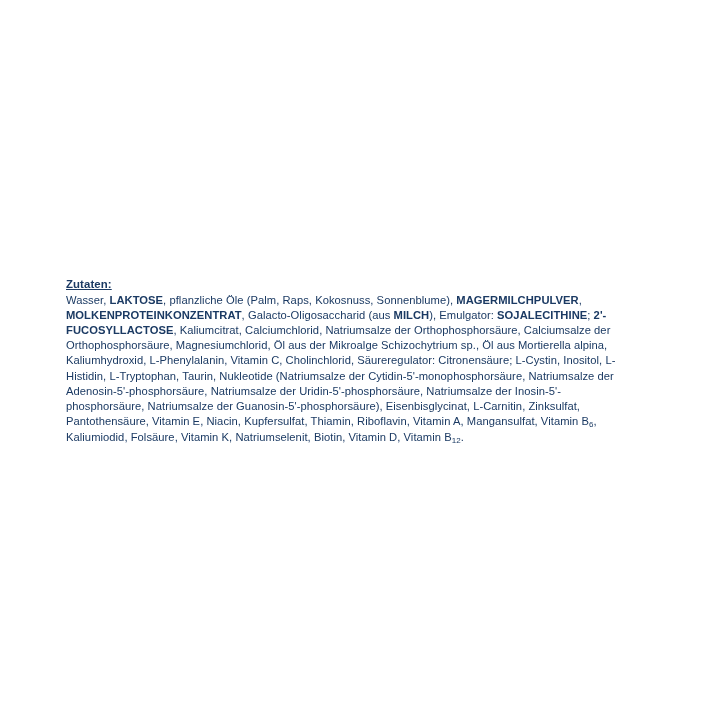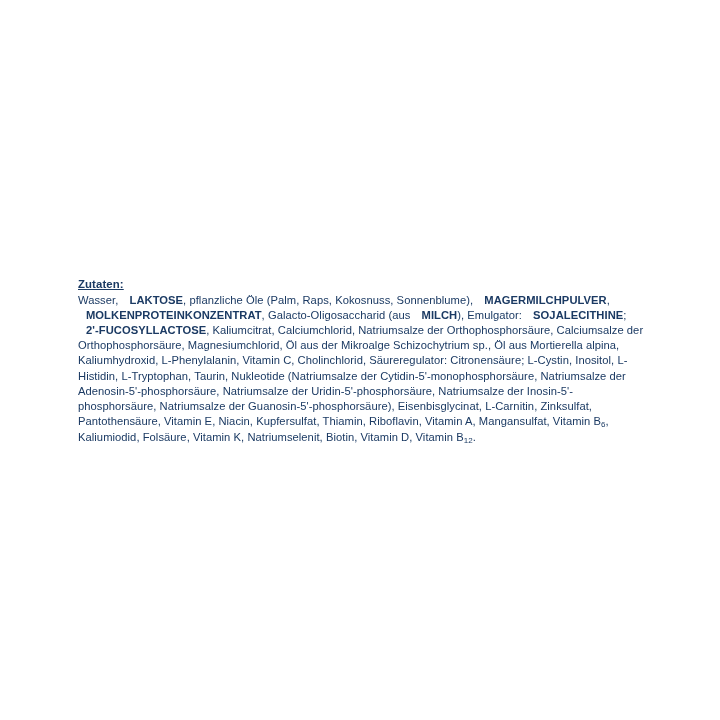--- a/index.html
+++ b/index.html
@@ -14,21 +14,21 @@
     overflow: hidden;
   }
   #page {
     position: relative;
     width: 720px;
     height: 720px;
     background: #ffffff;
   }
   #ingredients-block {
     position: absolute;
-    left: 78px;
+    left: 66px;
     top: 277px;
     width: 570px;
     color: #1b3a63;
     font-size: 11.2px;
     line-height: 15.1px;
     letter-spacing: 0.05px;
     text-align: left;
   }
   #heading {
     font-weight: bold;
@@ -36,21 +36,20 @@
     font-size: 11.4px;
     display: block;
     margin-bottom: 1px;
     letter-spacing: 0.1px;
   }
   #body-text {
     display: block;
   }
   .b {
     font-weight: bold;
-    margin-left: 8px;
   }
   sub {
     font-size: 8px;
     vertical-align: baseline;
     position: relative;
     top: 2px;
   }
 </style>
 </head>
 <body>

